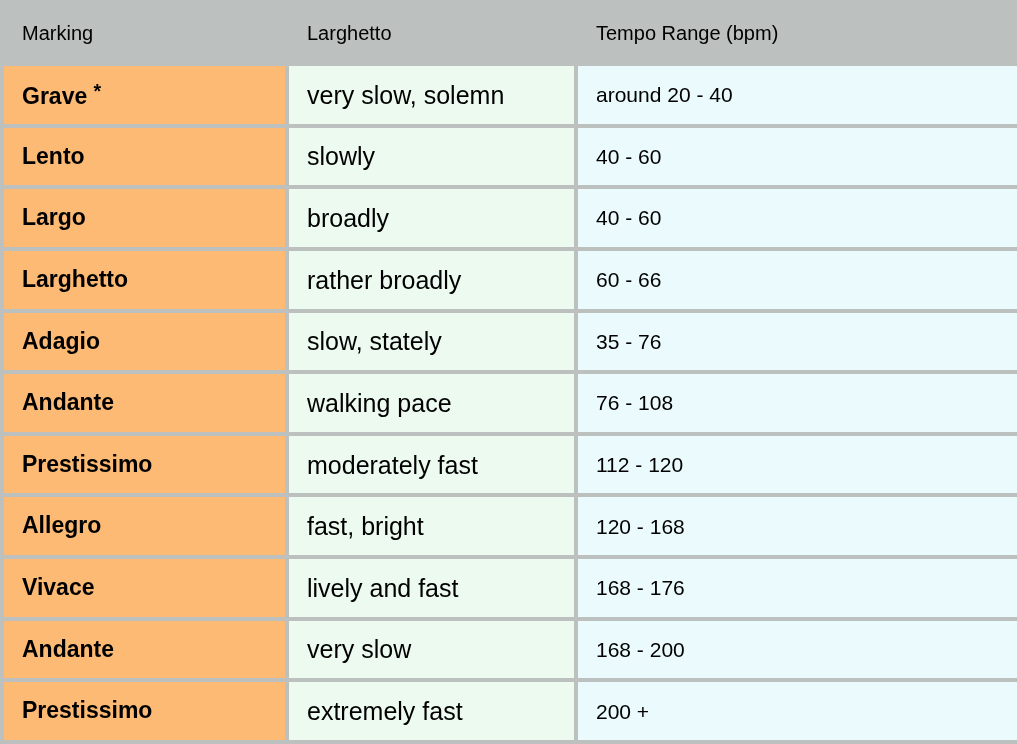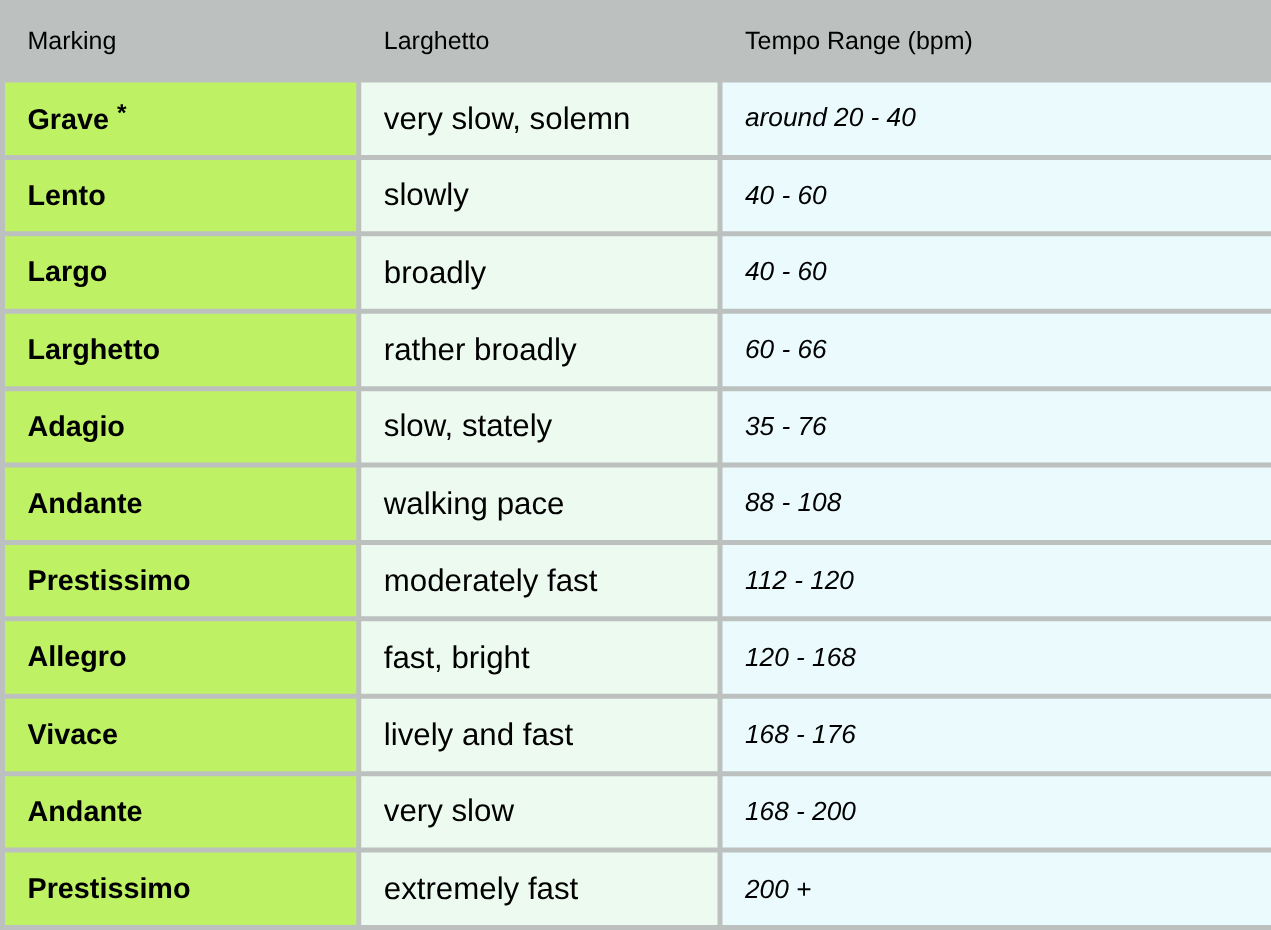--- a/index.html
+++ b/index.html
@@ -46,34 +46,33 @@
   #tempo-table thead th {
     background: #bcc0bf;
     font-weight: normal;
     font-size: 20px;
   }
 
   
   #tempo-table tbody tr { height: 52px; }
 
   #tempo-table tbody td.cell-marking {
-    background: #bef264;
+    background: #fdba74;
     font-weight: bold;
     font-size: 23px;
   }
   #tempo-table tbody td.cell-character {
     background: #edfaf0;
     font-weight: normal;
     font-size: 25px;
   }
   #tempo-table tbody td.cell-tempo {
     background: #eafafd;
     font-weight: normal;
     font-size: 21px;
-    font-style: italic;
   }
 
   .footnote-mark {
     font-size: 0.85em;
     vertical-align: 0.30em;
     font-weight: bold;
   }
 </style>
 </head>
 <body>
@@ -113,21 +112,21 @@
         <td class="cell-tempo">60 - 66</td>
       </tr>
       <tr>
         <td class="cell-marking"><span>Adagio</span></td>
         <td class="cell-character">slow, stately</td>
         <td class="cell-tempo">35 - 76</td>
       </tr>
       <tr>
         <td class="cell-marking"><span>Andante</span></td>
         <td class="cell-character">walking pace</td>
-        <td class="cell-tempo">88 - 108</td>
+        <td class="cell-tempo">76 - 108</td>
       </tr>
       <tr>
         <td class="cell-marking"><span>Prestissimo</span></td>
         <td class="cell-character">moderately fast</td>
         <td class="cell-tempo">112 - 120</td>
       </tr>
       <tr>
         <td class="cell-marking"><span>Allegro</span></td>
         <td class="cell-character">fast, bright</td>
         <td class="cell-tempo">120 - 168</td>

